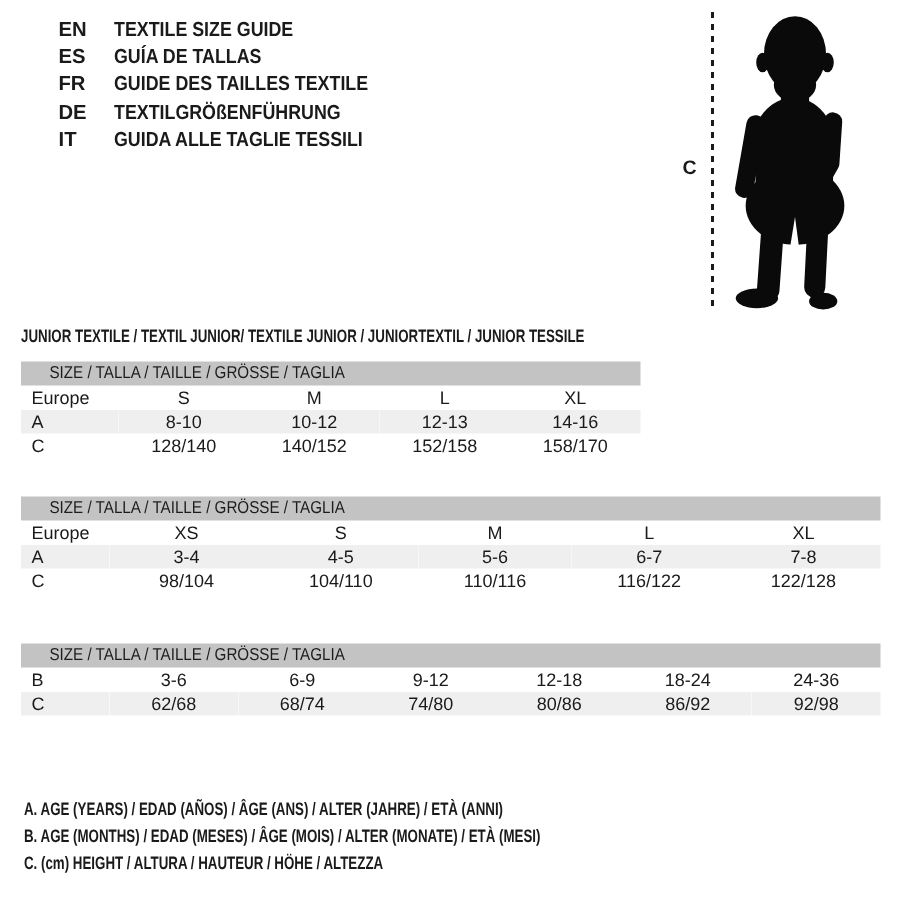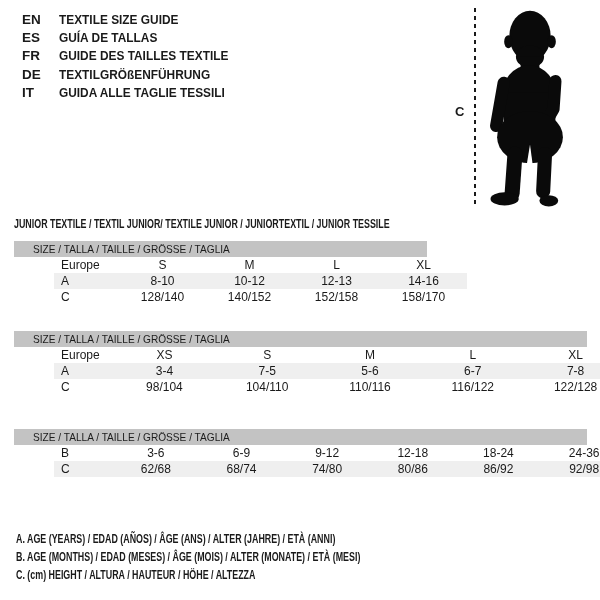--- a/index.html
+++ b/index.html
@@ -11,21 +11,21 @@
     position:relative;overflow:hidden;
   }
   .page{position:absolute;left:0;top:0;width:600px;height:600px;background:var(--background,#fff);}
 
   
   .cx{display:inline-block;transform:scaleX(0.74);transform-origin:0 50%;white-space:nowrap;}
   .cx90{display:inline-block;transform:scaleX(0.88);transform-origin:0 50%;white-space:nowrap;}
 
   
   .lang-block{position:absolute;left:22px;top:10px;}
-  .lang-row{display:flex;height:18.4px;align-items:center;font-weight:bold;font-size:13.5px;}
+  .lang-row{display:flex;height:18.4px;align-items:center;font-weight:bold;font-size:13.5px;margin-left:17px;}
   .lang-code{width:37px;flex:0 0 37px;}
   .lang-label{white-space:nowrap;}
 
   
   .dash-line{
     position:absolute;left:474px;top:8px;width:2px;height:198px;
     background-image:repeating-linear-gradient(to bottom,var(--text,#111) 0px,var(--text,#111) 4px,transparent 4px,transparent 8px);
   }
   .c-label{position:absolute;left:455px;top:104px;font-weight:bold;font-size:13px;}
   .baby-svg{position:absolute;left:483px;top:8px;}
@@ -38,21 +38,21 @@
   .sec-title{font-weight:bold;font-size:12px;height:14px;line-height:14px;white-space:nowrap;}
   #sec3 .sec-title{height:18px;line-height:18px;}
   .size-bar{
     background:var(--header-bar,#c3c3c3);
     height:16px;line-height:16px;padding-left:19px;
     font-size:11.5px;color:#1c1c1c;white-space:nowrap;
   }
   #sec1 .size-bar{margin-top:10px;}
   #sec2 .size-bar{margin-top:12px;}
   #sec3 .size-bar{margin-top:2px;}
-  table.size-table{border-collapse:collapse;width:100%;table-layout:fixed;font-size:12px;margin-left:40px;}
+  table.size-table{border-collapse:collapse;width:100%;table-layout:fixed;font-size:12px;}
   table.size-table td{height:16px;padding:0;text-align:center;white-space:nowrap;overflow:hidden;}
   table.size-table td.label-cell{text-align:left;padding-left:7px;}
   #sec1 .label-cell{width:58px;}
   #sec2 .label-cell{width:52px;}
   #sec3 .label-cell{width:52px;}
   tr.shaded{background:var(--row-alt,#efefef);}
 
   
   .footnotes{position:absolute;left:16px;top:530px;font-weight:bold;font-size:12px;}
   .footnote{height:18.2px;line-height:18.2px;white-space:nowrap;}
@@ -151,21 +151,21 @@
             <td class="label-cell">Europe</td>
             <td>XS</td>
             <td>S</td>
             <td>M</td>
             <td>L</td>
             <td>XL</td>
           </tr>
           <tr class="shaded">
             <td class="label-cell">A</td>
             <td>3-4</td>
-            <td>7-5</td>
+            <td>4-5</td>
             <td>5-6</td>
             <td>6-7</td>
             <td>7-8</td>
           </tr>
           <tr>
             <td class="label-cell">C</td>
             <td>98/104</td>
             <td>104/110</td>
             <td>110/116</td>
             <td>116/122</td>

